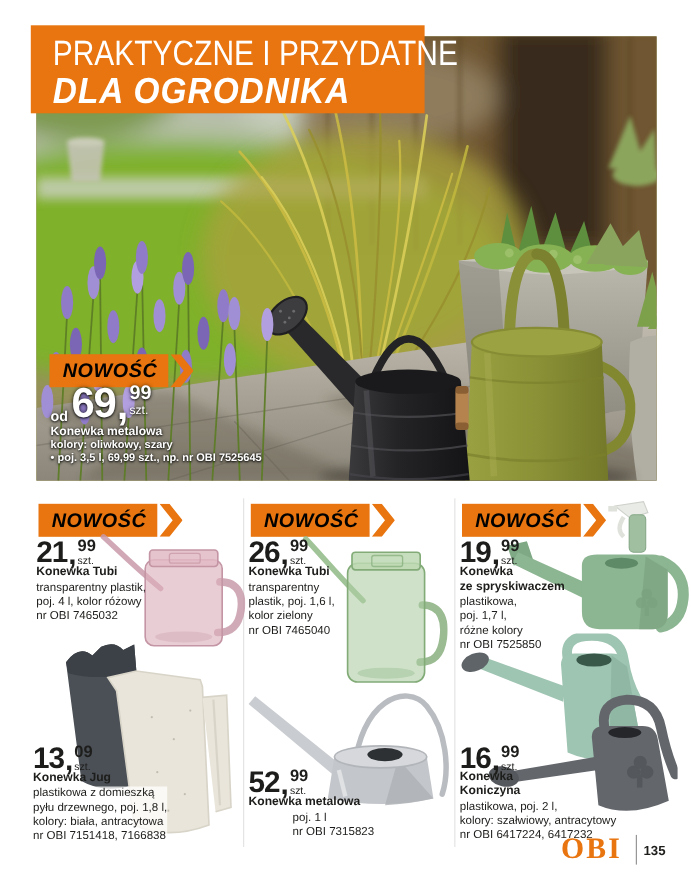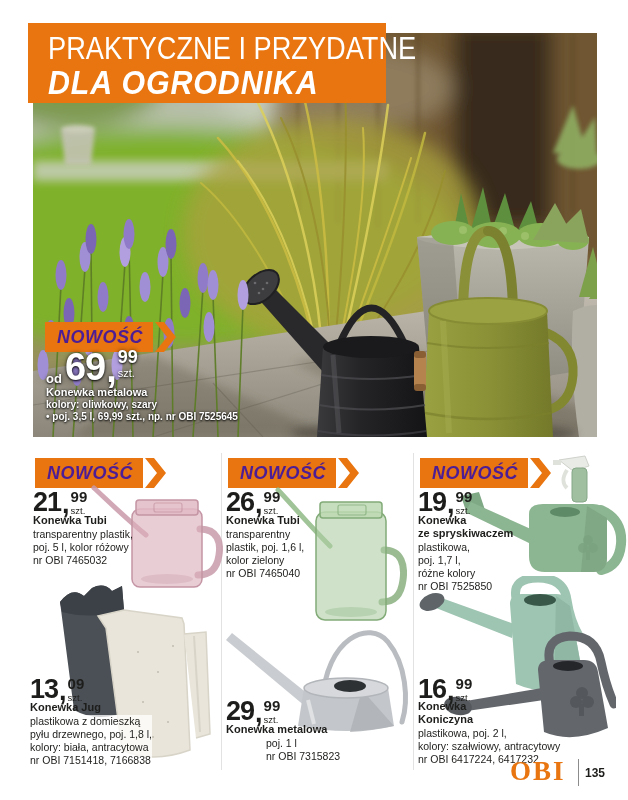--- a/index.html
+++ b/index.html
@@ -7,21 +7,21 @@
   .abs{position:absolute;}
   
   .photo{left:33px;top:33px;width:564px;height:404px;overflow:hidden;background:#9a9360;}
   .photo svg{display:block;}
   
   .banner{left:28px;top:23px;width:358px;height:80px;background:#E8750F;box-sizing:border-box;padding:8px 14px 8px 20px;color:#fff;}
   .banner .l1{font-size:32px;font-weight:400;line-height:34px;white-space:nowrap;transform:scaleX(.85);transform-origin:0 50%;}
   .banner .l2{font-size:33px;font-weight:700;font-style:italic;line-height:36px;white-space:nowrap;letter-spacing:1px;transform:scaleX(.92);transform-origin:0 50%;}
   
   .badge{display:inline-flex;align-items:center;height:30px;}
-  .badge .bx{background:#E8750F;color:#4c1d95;font-weight:700;font-style:italic;font-size:18px;letter-spacing:.5px;height:30px;display:flex;align-items:center;padding:0 10px 0 12px;}
+  .badge .bx{background:#E8750F;color:#000000;font-weight:700;font-style:italic;font-size:18px;letter-spacing:.5px;height:30px;display:flex;align-items:center;padding:0 10px 0 12px;}
   .badge svg{display:block;margin-left:2px;}
   
   .price{display:flex;align-items:flex-start;line-height:1;}
   .p-int,.p-comma{font-size:27px;font-weight:700;letter-spacing:-1px;}
   .p-comma{margin:2px 1px 0 1px;}
   .p-frac{display:flex;flex-direction:column;margin-left:1px;}
   .p-dec{font-size:15px;font-weight:700;line-height:1;}
   .p-unit{font-size:9.5px;font-weight:400;line-height:1;margin-top:2px;}
   
   .hero-price{color:#fff;text-shadow:0 1px 2px rgba(0,0,0,.85),0 0 4px rgba(0,0,0,.6);}
@@ -299,21 +299,21 @@
   <span class="p-frac">
       <span class="p-dec">99</span>
       <span class="p-unit">szt.</span>
     </span>
 </div>
 <div class="abs pname" style="left:33px;top:514px;">
   <div>Konewka Tubi</div>
 </div>
 <div class="abs pdesc" style="left:33px;top:528px;">
   <div>transparentny plastik,</div>
-  <div>poj. 5 l, kolor różowy</div>
+  <div>poj. 4 l, kolor różowy</div>
   <div>nr OBI 7465032</div>
 </div>
 
 <div class="abs badge" style="left:228px;top:458px;">
   <span class="bx">NOWOŚĆ</span>
   <svg width="21" height="30" viewBox="0 0 21 30">
       <path d="M0 0 L9 0 L21 15 L9 30 L0 30 L12 15 Z" fill="#E8750F"></path>
     </svg>
 </div>
 <div class="abs" style="left:272px;top:484px;">
@@ -432,21 +432,21 @@
     <path d="M100 90 C 104 22, 148 6, 166 28 C 184 50, 187 86, 180 108" stroke="#b9bcc0" stroke-width="5" fill="none" stroke-linecap="round"></path>
     <path d="M90 98 L4 26 L10 19 L96 88 Z" fill="#c9ccd0"></path>
     <path d="M82 74 L166 74 L172 112 Q126 122 76 112 Z" fill="#c3c6ca"></path>
     <path d="M140 76 L172 112 Q150 117 128 118 Z" fill="#aeb1b5" opacity=".8"></path>
     <ellipse cx="124" cy="74" rx="42" ry="10" fill="#d6d8db" stroke="#b2b5b9" stroke-width="1.5"></ellipse>
     <ellipse cx="128" cy="72" rx="16" ry="6" fill="#2e3134"></ellipse>
     <path d="M86 86 L92 110" stroke="#e6e8ea" stroke-width="4" opacity=".8"></path>
   </svg>
 </div>
 <div class="abs price" style="left:226px;top:698px;">
-  <span class="p-int">29</span>
+  <span class="p-int">52</span>
   <span class="p-comma">,</span>
   <span class="p-frac">
       <span class="p-dec">99</span>
       <span class="p-unit">szt.</span>
     </span>
 </div>
 <div class="abs pname" style="left:226px;top:723px;">
   <div>Konewka metalowa</div>
 </div>
 <div class="abs pdesc" style="left:226px;top:737px;margin-left:40px;">

